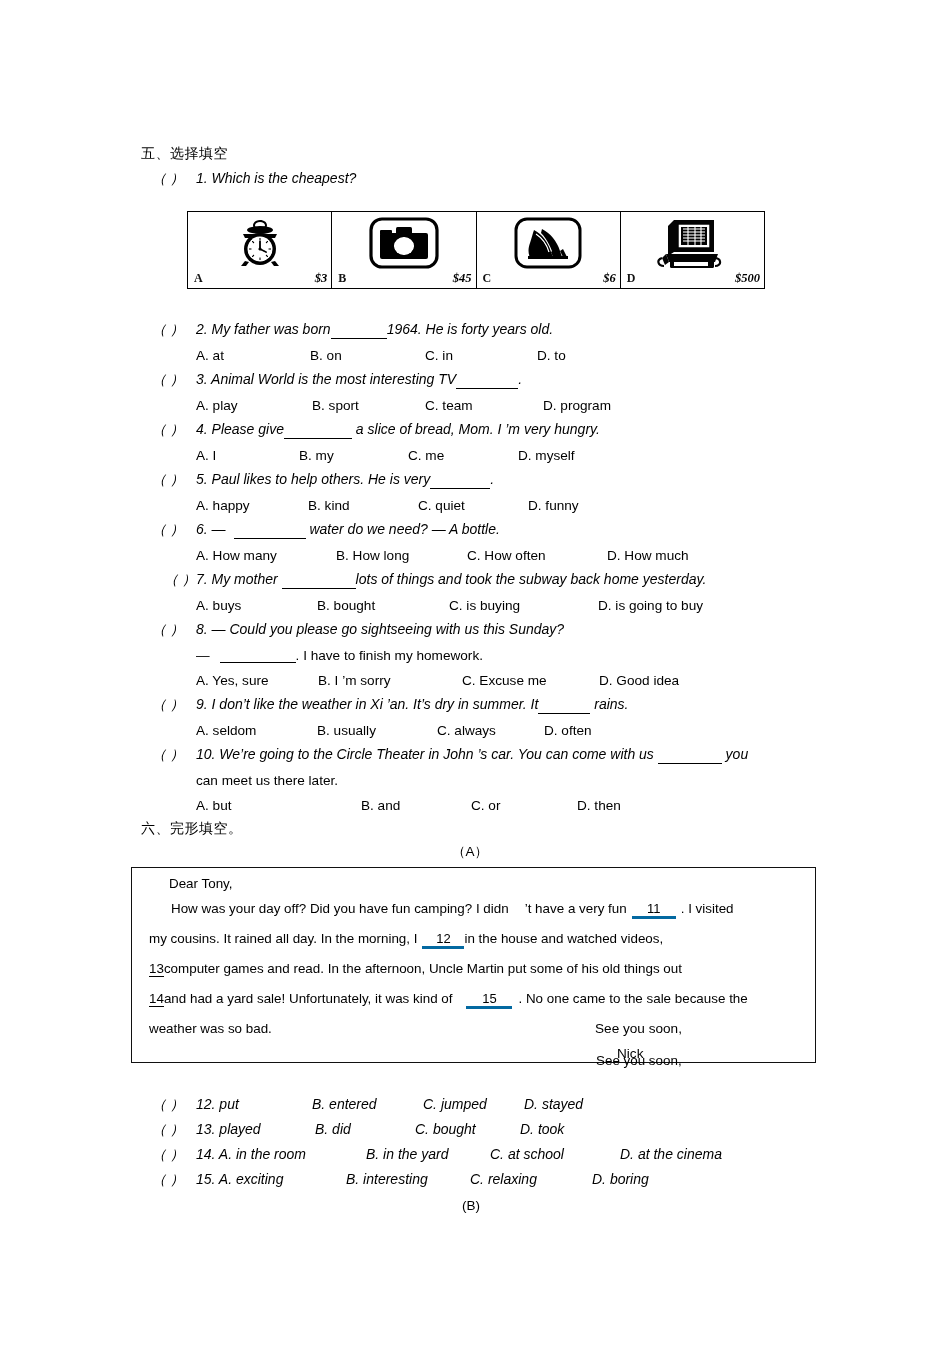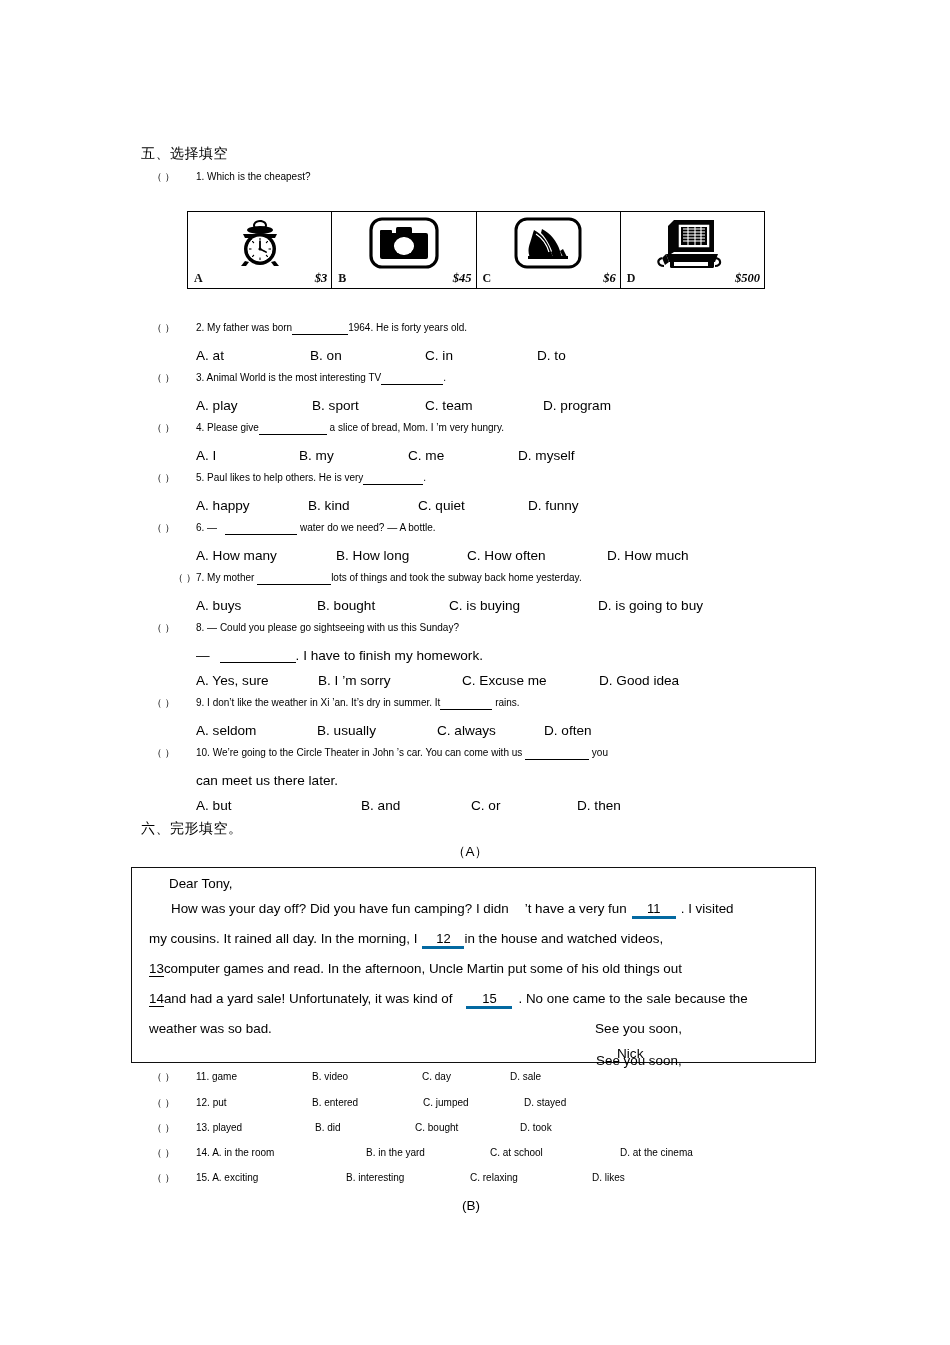--- a/index.html
+++ b/index.html
@@ -26,21 +26,22 @@
     position: absolute;
     left: 141px;
     font-size: 14px;
     letter-spacing: 0.5px;
     white-space: nowrap;
   }
   .q-line {
     position: absolute;
     left: 152px;
     white-space: nowrap;
-    font-size: 10px;
+    font-size: 14px;
+    font-style: italic;
   }
   .paren {
     display: inline-block;
     width: 44px;
   }
   .opt-line {
     position: absolute;
     left: 196px;
     white-space: nowrap;
     font-size: 13.6px;
@@ -343,35 +344,32 @@
     </div>
 
     <div class="cloze-line" style="left:17px;top:153px;">weather was so bad.</div>
 
     <div class="cloze-line" style="left:464px;top:185px;position:absolute;">See you soon,</div>
 
   </div>
   <div class="cont-line" style="left:595px;top:1021px;">See you soon,</div>
   <div class="cont-line" style="left:617px;top:1046px;">Nick</div>
 
-  <div class="q-line" style="top:1070px;">
-    <span class="paren">（      ）</span><span class="opt" style="width:116px;">11. game</span><span class="opt" style="width:110px;">B. video</span><span class="opt" style="width:88px;">C. day</span><span class="opt">D. sale</span>
-  </div>
 
   <div class="q-line" style="top:1096px;">
     <span class="paren">（      ）</span><span class="opt" style="width:116px;">12. put</span><span class="opt" style="width:111px;">B. entered</span><span class="opt" style="width:101px;">C. jumped</span><span class="opt">D. stayed</span>
   </div>
 
   <div class="q-line" style="top:1121px;">
     <span class="paren">（      ）</span><span class="opt" style="width:119px;">13. played</span><span class="opt" style="width:100px;">B. did</span><span class="opt" style="width:105px;">C. bought</span><span class="opt">D. took</span>
   </div>
 
   <div class="q-line" style="top:1146px;">
     <span class="paren">（      ）</span><span class="opt" style="width:170px;">14. A. in the room</span><span class="opt" style="width:124px;">B. in the yard</span><span class="opt" style="width:130px;">C. at school</span><span class="opt">D. at the cinema</span>
   </div>
 
   <div class="q-line" style="top:1171px;">
-    <span class="paren">（      ）</span><span class="opt" style="width:150px;">15. A. exciting</span><span class="opt" style="width:124px;">B. interesting</span><span class="opt" style="width:122px;">C. relaxing</span><span class="opt">D. likes</span>
+    <span class="paren">（      ）</span><span class="opt" style="width:150px;">15. A. exciting</span><span class="opt" style="width:124px;">B. interesting</span><span class="opt" style="width:122px;">C. relaxing</span><span class="opt">D. boring</span>
   </div>
 
   <div class="center-lbl" style="left:462px;top:1198px;">(B)</div>
 
 </div>
 
 </body></html>

